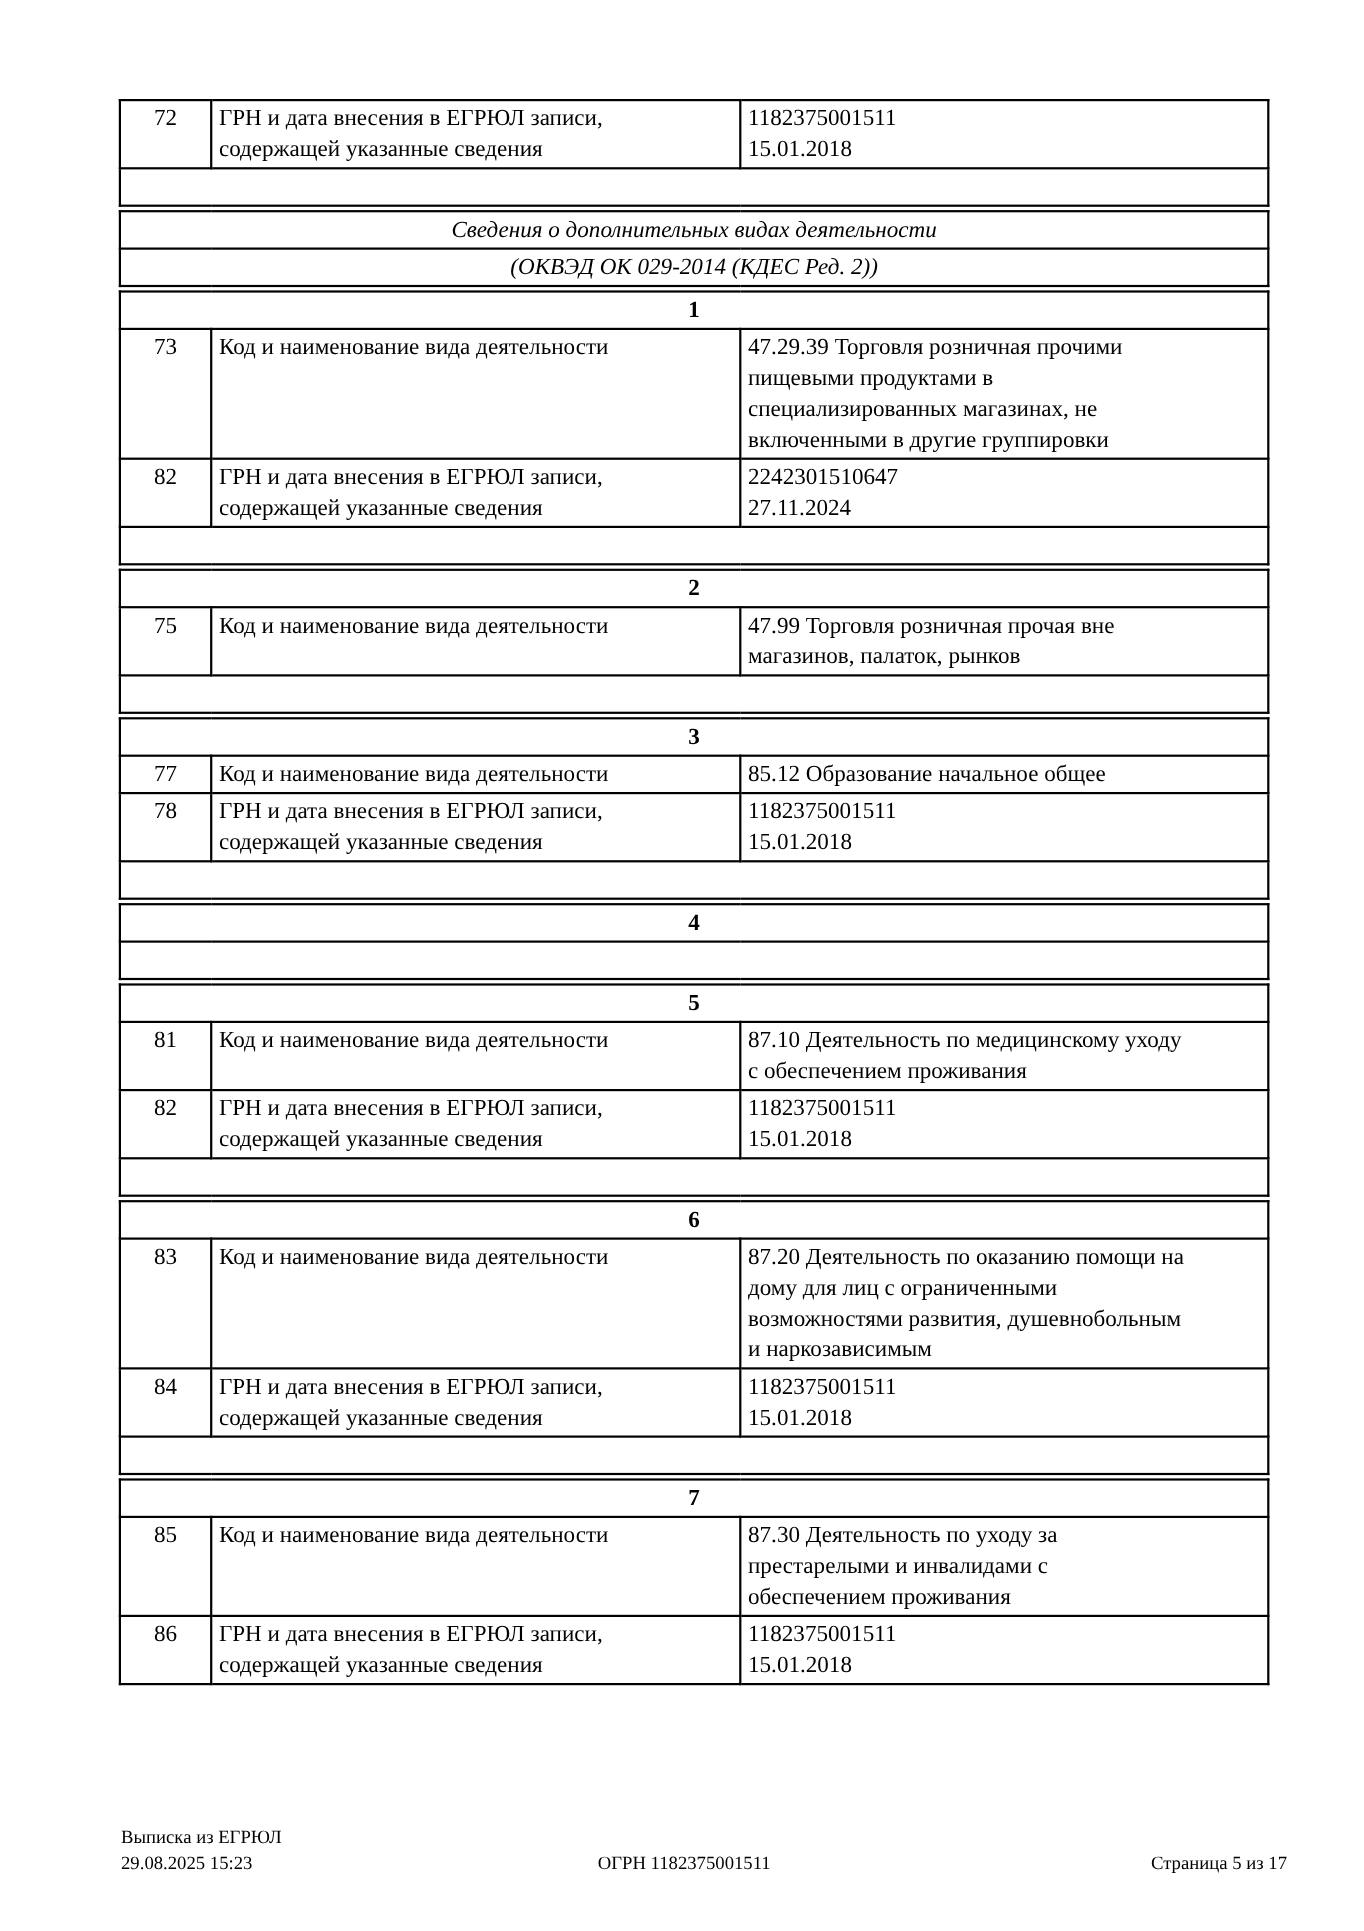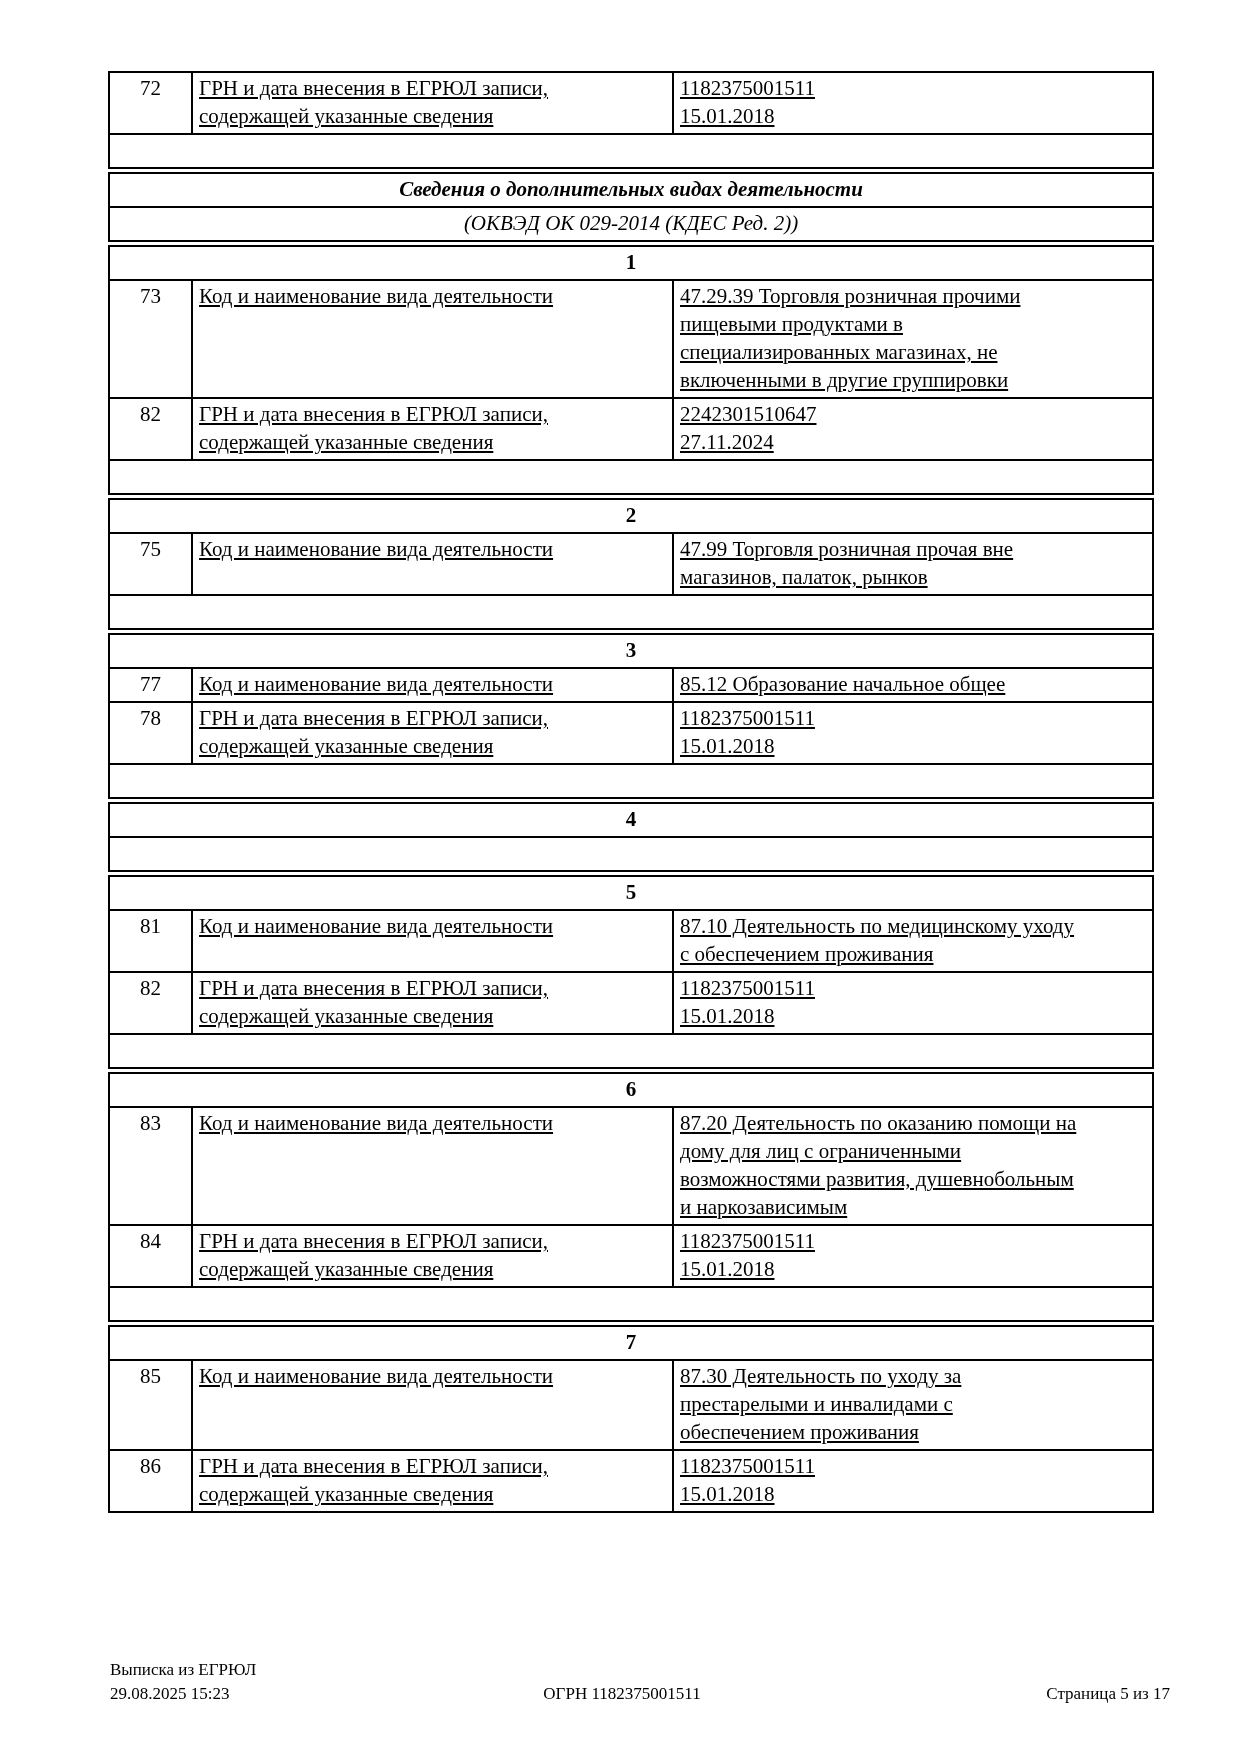--- a/index.html
+++ b/index.html
@@ -12,21 +12,21 @@
     width: 1240px;
     height: 1755px;
     background: #ffffff;
     color: #000000;
     font-family: "Liberation Serif", "DejaVu Serif", serif;
     overflow: hidden;
   }
   .doc-stack {
     position: absolute;
     left: 108px;
-    top: 71px;
+    top: 90px;
     width: 1020px;
   }
   table.blk {
     border-collapse: collapse;
     table-layout: fixed;
     width: 1044px;
     margin: 0 0 3px 0;
   }
   table.blk td {
     border: 2px solid #000000;
@@ -39,36 +39,35 @@
   col.c-num   { width: 83px;  }
   col.c-label { width: 481px; }
   col.c-value { width: 480px; }
   td.num {
     text-align: center;
     padding-left: 2px;
     padding-right: 2px;
   }
   td.label, td.value {
     white-space: pre-line;
-    text-decoration: underline;
   }
   tr.spacer td {
     height: 32px;
     padding: 0;
   }
   td.gno {
     text-align: center;
     font-weight: bold;
     padding-top: 1px;
     padding-bottom: 1px;
     height: 28px;
   }
   td.sec-title {
     text-align: center;
-    font-weight: bold;
+    font-weight: normal;
     font-style: italic;
     padding-top: 1px;
     padding-bottom: 1px;
     height: 28px;
     border-radius: 11px;
   }
   td.sec-subtitle {
     text-align: center;
     font-style: italic;
     padding-top: 1px;

